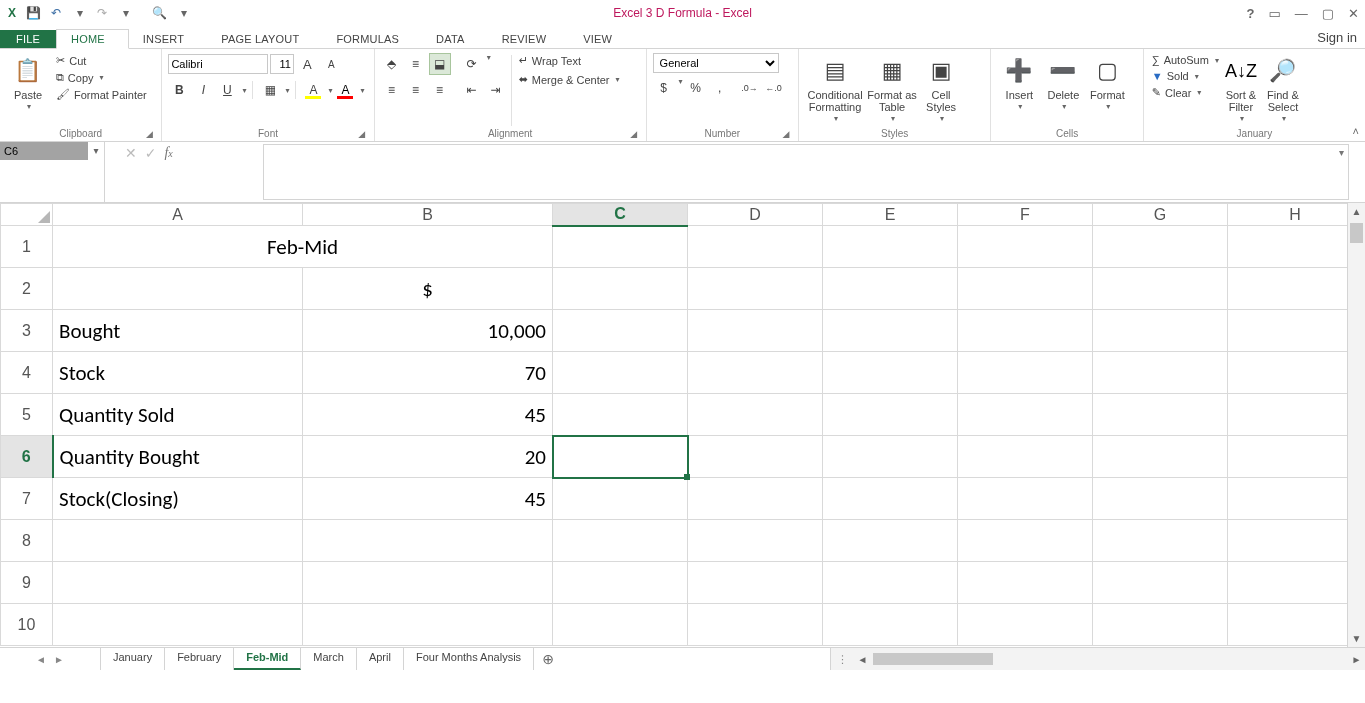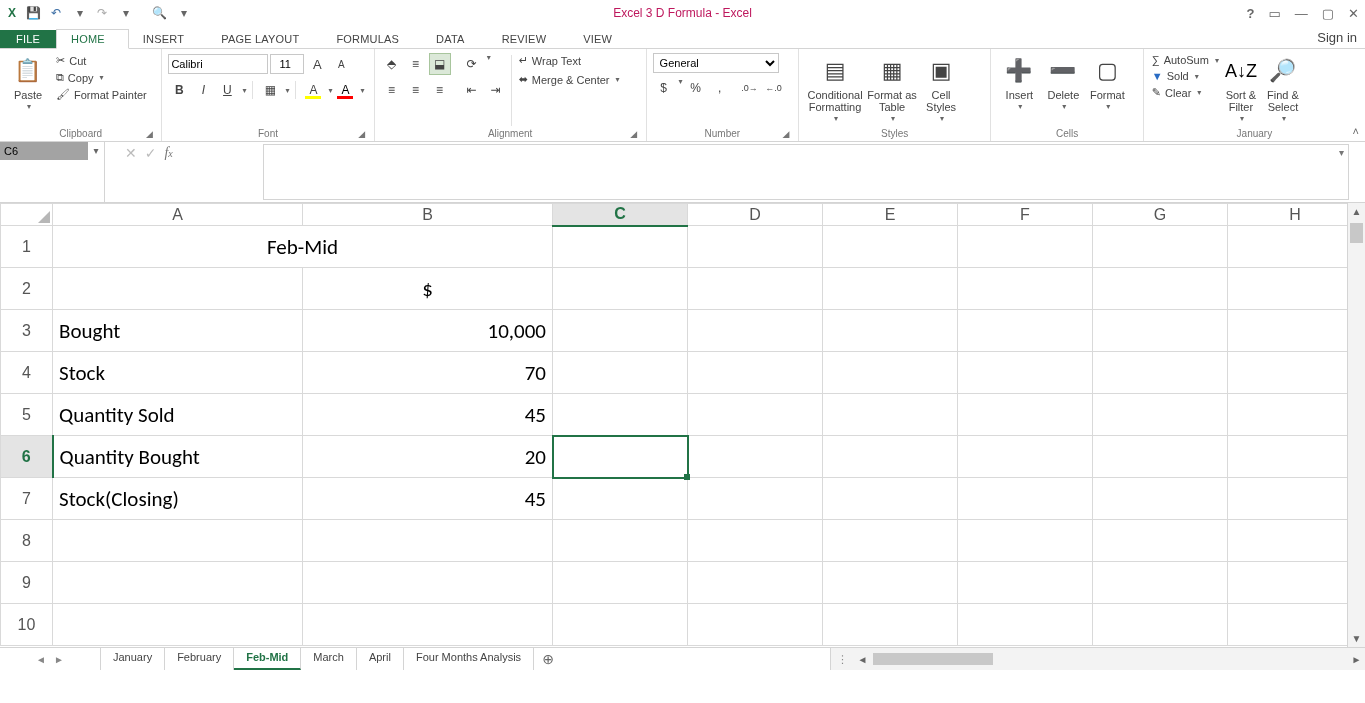--- a/index.html
+++ b/index.html
@@ -507,21 +507,21 @@
     <div class="group-label">
       <span>Clipboard</span>
       <span class="launcher">◢</span>
     </div>
   </div>
 
   <div class="group" style="width:200px">
     <div class="group-body" style="flex-direction:column;gap:4px">
       <div style="display:flex;gap:2px;align-items:center">
         <input class="combo" style="width: 100px;" value="Calibri">
-        <input class="combo" style="width: 34px; padding-left: 8px;" value="11">
+        <input class="combo" style="width: 24px; padding-left: 8px;" value="11">
         <span class="toggle" style="font-size:13px">A</span>
         <span class="toggle" style="font-size:10px">A</span>
       </div>
       <div style="display:flex;gap:2px;align-items:center">
         <span class="toggle">
             <b>B</b>
           </span>
         <span class="toggle">
             <i>I</i>
           </span>

